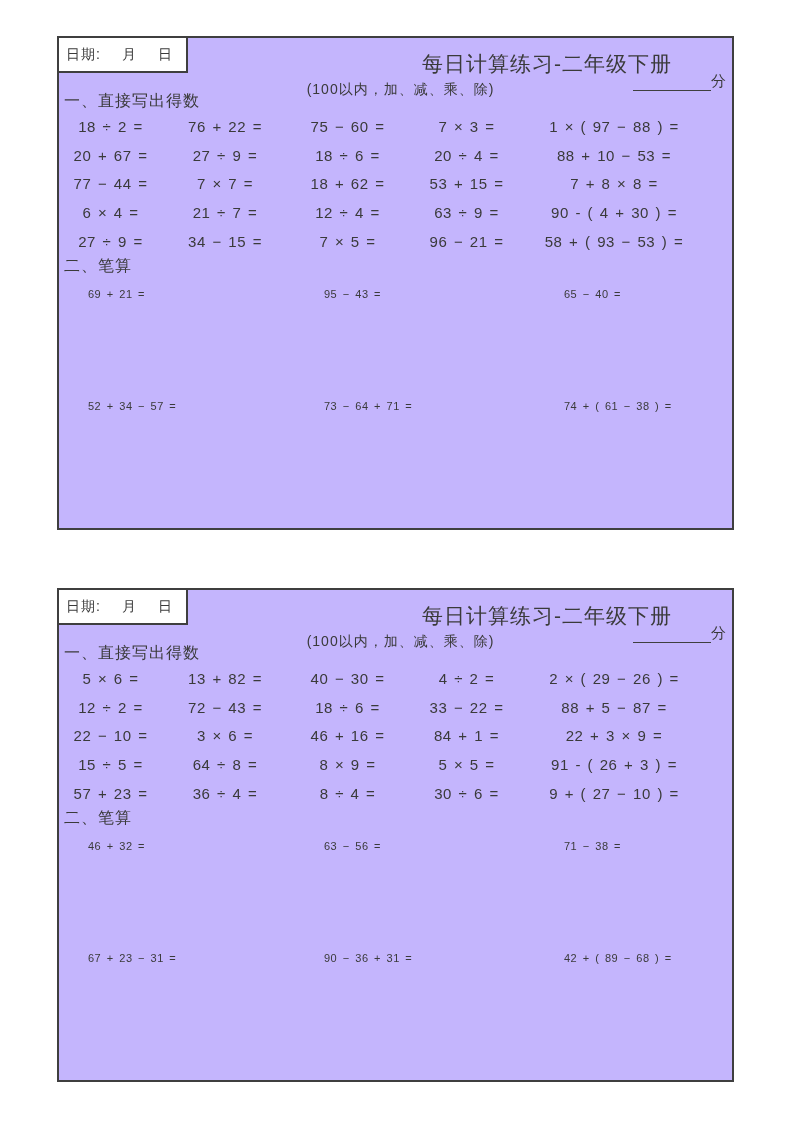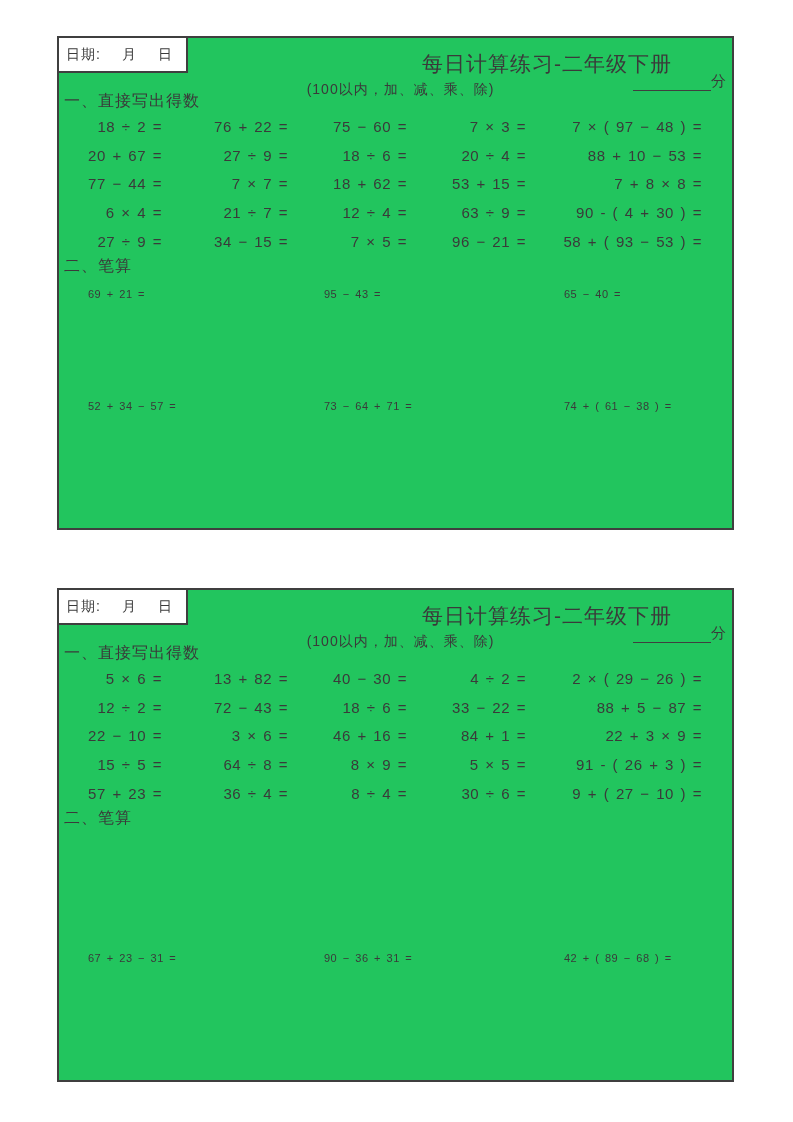--- a/index.html
+++ b/index.html
@@ -11,21 +11,21 @@
   }
   .page { position: relative; width: 793px; height: 1122px; background:#fff; overflow:hidden; }
 
   .sheet {
     position: absolute;
     left: 57px;
     width: 677px;
     height: 494px;
     border: 2px solid #3f3f3f;
     box-sizing: border-box;
-    background: #22c55e;
+    background: #c4b5fd;
   }
   .sheet-1 { top: 36px; }
   .sheet-2 { top: 588px; }
 
   .date-box {
     position: absolute; left: -2px; top: -2px;
     width: 131px; height: 37px;
     border: 2px solid #3f3f3f;
     box-sizing: border-box;
     background: #fff;
@@ -66,21 +66,21 @@
   .sec2-label { top: 218px; font-family: Liberation Serif, serif; }
 
   .sec1-grid {
     position: absolute; top: 74px; left: 0;
     display: grid;
     grid-template-columns: 103px 126px 119px 119px 176px;
     grid-auto-rows: 28.7px;
     align-items: center;
   }
   .sec1-grid .prob {
-    text-align: right;
+    text-align: center;
     font-size: 15px;
     word-spacing: 2px;
     letter-spacing: 0.5px;
     white-space: nowrap;
   }
 
   .sec2-row {
     position: absolute; left: 29px; right: 6px;
     display: grid;
     grid-template-columns: 236px 240px 1fr;
@@ -120,21 +120,21 @@
         <span>分</span>
     </div>
 
     <div class="sec-label sec1-label">一、直接写出得数</div>
 
     <div class="sec1-grid">
       <div class="prob">18 ÷ 2 =</div>
       <div class="prob">76 + 22 =</div>
       <div class="prob">75 − 60 =</div>
       <div class="prob">7 × 3 =</div>
-      <div class="prob">7 × ( 97 − 48 ) =</div>
+      <div class="prob">1 × ( 97 − 88 ) =</div>
       <div class="prob">20 + 67 =</div>
       <div class="prob">27 ÷ 9 =</div>
       <div class="prob">18 ÷ 6 =</div>
       <div class="prob">20 ÷ 4 =</div>
       <div class="prob">88 + 10 − 53 =</div>
       <div class="prob">77 − 44 =</div>
       <div class="prob">7 × 7 =</div>
       <div class="prob">18 + 62 =</div>
       <div class="prob">53 + 15 =</div>
       <div class="prob">7 + 8 × 8 =</div>
@@ -207,20 +207,25 @@
       <div class="prob">91 - ( 26 + 3 ) =</div>
       <div class="prob">57 + 23 =</div>
       <div class="prob">36 ÷ 4 =</div>
       <div class="prob">8 ÷ 4 =</div>
       <div class="prob">30 ÷ 6 =</div>
       <div class="prob">9 + ( 27 − 10 ) =</div>
     </div>
 
     <div class="sec-label sec2-label">二、笔算</div>
 
+    <div class="sec2-row sec2-row-1">
+      <div class="prob">46 + 32 =</div>
+      <div class="prob">63 − 56 =</div>
+      <div class="prob">71 − 38 =</div>
+    </div>
     <div class="work-area work-area-1"></div>
 
     <div class="sec2-row sec2-row-2">
       <div class="prob">67 + 23 − 31 =</div>
       <div class="prob">90 − 36 + 31 =</div>
       <div class="prob">42 + ( 89 − 68 ) =</div>
     </div>
     <div class="work-area work-area-2"></div>
   </div>
 

